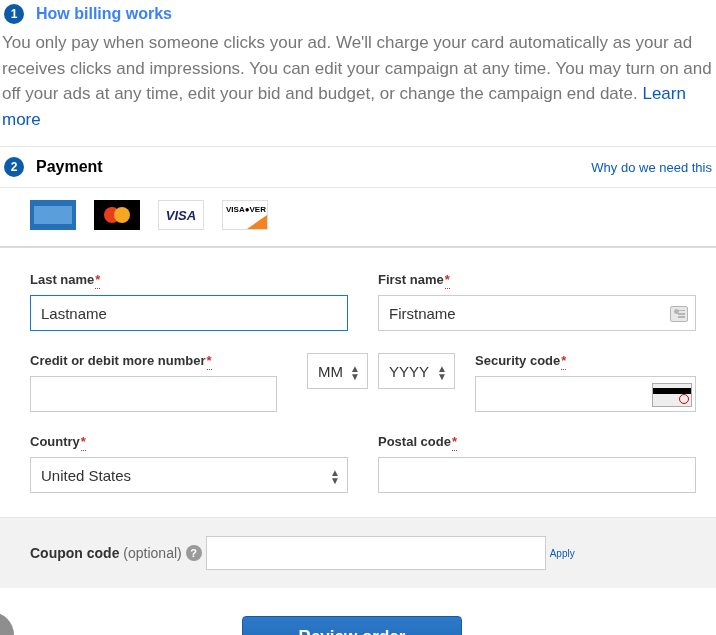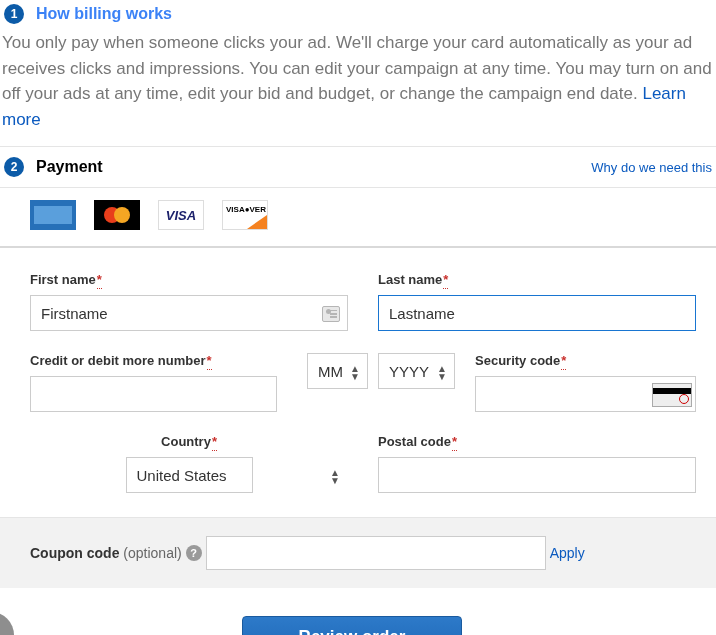--- a/index.html
+++ b/index.html
@@ -111,21 +111,21 @@
     outline: none;
   }
   input.text::placeholder { color: #9a9a9a; }
   input.text.focus { border: 1px solid #1875d1; }
   select.sel {
     appearance: none;
     -webkit-appearance: none;
     background-image: none;
     padding-right: 24px;
   }
-  .sel-wrap { position: relative; display:flex; flex-direction:column;align-items:center;}
+  .sel-wrap { position: relative; display:flex; flex-direction:column;}
   .sel-chev {
     position: absolute; right: 8px; bottom: 8px;
     font-size: 10px; color:#555; line-height: 8px;
     pointer-events:none;
     display:flex; flex-direction:column;
   }
   .exp-row { display:flex; gap:10px;}
   .exp-row .sel-wrap { flex:1;}
   .sec-icon {
     position:absolute; right:4px; bottom:5px;
@@ -147,21 +147,21 @@
   }
   .coupon-label .opt { font-weight: normal; color:#666;}
   .help-icon {
     width:16px;height:16px;border-radius:50%;background:#9a9a9a;color:#fff;
     display:inline-flex;align-items:center;justify-content:center;
     font-size:11px;font-weight:bold;
   }
   .coupon-input {
     flex:1; max-width:340px; height:34px;border:1px solid #ccc;padding:0 10px;font-size:14px;
   }
-  .apply-link { color:#0b5abf; font-size:14px; cursor:pointer;}
+  .apply-link { color:#0b5abf; font-size:10px; cursor:pointer;}
   .review-row {
     padding: 28px 12px 12px 0;
     display:flex; justify-content:center; align-items:center;
     position: relative;
   }
   .review-btn {
     background: linear-gradient(#2d7ac9, #1e67b6);
     color:#fff; font-weight:bold; font-size:17px;
     border:1px solid #1a5a9e; border-radius:4px;
     padding: 10px 56px;
@@ -223,28 +223,28 @@
   <div class="card-logo disc">
       <span style="position:absolute;top:4px;left:3px;">VISA●VER</span>
     </div>
 </div>
 
 <hr class="thick">
 
 <div class="form-grid">
 
   <div class="form-row">
+    <div class="form-col col-half">
+      <label class="label"><span>Last name</span><span class="req">*</span></label>
+      <input class="text focus" type="text" value="Lastname" style="">
+    </div>
     <div class="form-col col-half rel">
       <label class="label"><span>First name</span><span class="req">*</span></label>
       <input class="text" type="text" value="Firstname" style="">
       <span class="contact-icon"></span>
-    </div>
-    <div class="form-col col-half">
-      <label class="label"><span>Last name</span><span class="req">*</span></label>
-      <input class="text focus" type="text" value="Lastname" style="">
     </div>
   </div>
 
   <div class="form-row">
     <div class="form-col col-half">
       <label class="label"><span>Credit or debit more number</span><span class="req">*</span></label>
       <input class="text" type="text" value="" style="">
     </div>
     <div class="form-col col-half">
       <div style="display:flex; gap:20px;">

